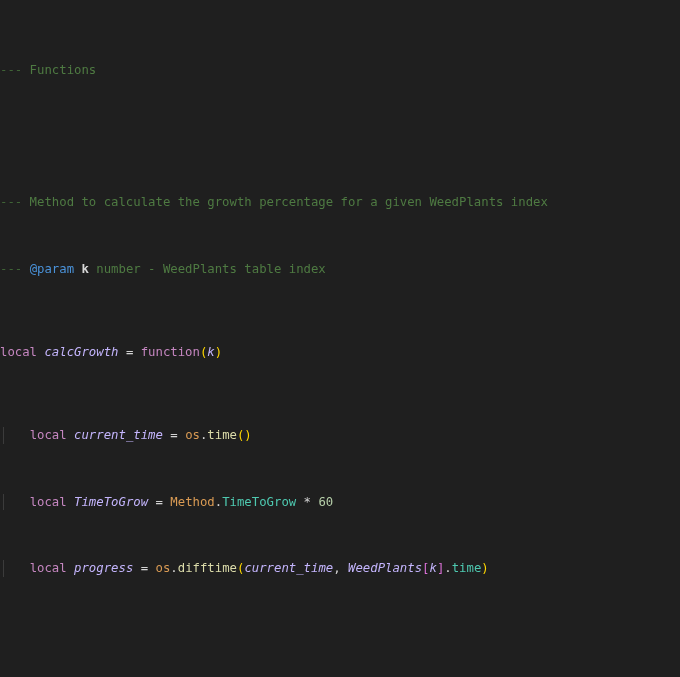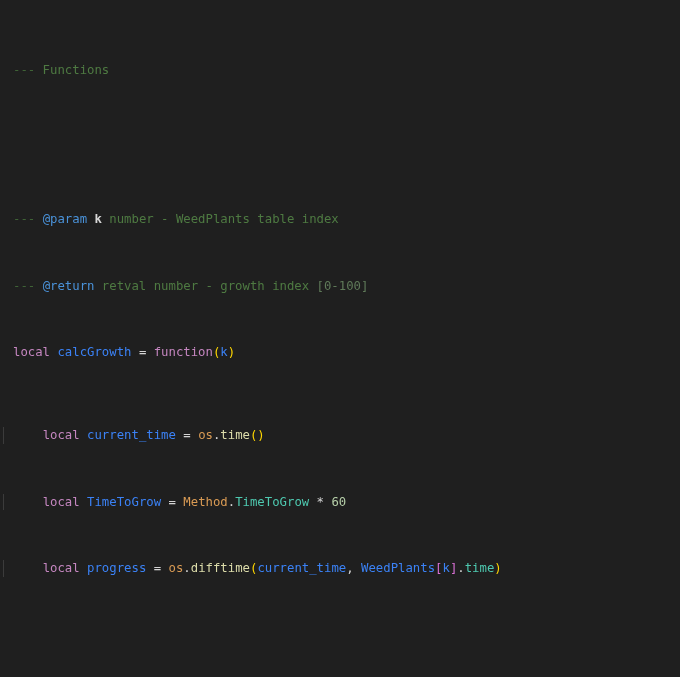--- a/index.html
+++ b/index.html
@@ -28,65 +28,65 @@
     width: 680px;
     font-size: 12.3px;
     line-height: 16.62px;
     letter-spacing: 0px;
     white-space: pre;
     color: #d4d4d4;
   }
   .ln {
     position: relative;
     height: 16.62px;
-    padding-left: 13px;
+    padding-left: 0px;
     white-space: pre;
     box-sizing: border-box;
   }
   
   .guide {
     position: absolute;
     top: 0;
     bottom: 0;
     width: 1px;
     background: #3b3b3b;
     pointer-events: none;
   }
   
   .cm       { color: #4e7a42; }      
   .cm-dash  { color: #3f6336; }      
   .cm-tag   { color: #4a92d9; }      
   .cm-name  { color: #d8d8d8; font-weight: bold; }
   .cm-dim   { color: #5f7a59; }      
   .kw       { color: #c586c0; margin-top: 19px; }      
-  .var      { color: #3b82f6; }      
+  .var      { color: #c4b5fd; font-style: italic; }      
   .fn       { color: #dcdcaa; }      
   .obj      { color: #da9b54; margin-top: 47px; }      
   .prop     { color: #4ec9b0; }      
   .num      { color: #b5cea8; }      
   .op       { color: #d4d4d4; }      
   .b1       { color: #ffd700; }      
   .b2       { color: #da70d6; }
 </style>
 </head>
 <body>
 
 <div id="editor">
 
   <div id="code">
 
     
     <div class="ln"><span class="cm-dash">---</span><span class="cm"> Functions</span></div>
     
     <div class="ln"> </div>
     
+    <div class="ln"><span class="cm-dash">---</span><span class="cm"> Method to calculate the growth percentage for a given WeedPlants index</span></div>
     
     <div class="ln"><span class="cm-dash">---</span><span class="cm"> </span><span class="cm-tag">@param</span><span class="cm"> </span><span class="cm-name">k</span><span class="cm"> number - WeedPlants table index</span></div>
     
-    <div class="ln"><span class="cm-dash">---</span><span class="cm"> </span><span class="cm-tag">@return</span><span class="cm"> retval number - growth index </span><span class="cm-dim">[0-100]</span></div>
     
     <div class="ln"><span class="kw">local</span> <span class="var">calcGrowth</span> <span class="op">=</span> <span class="kw">function</span><span class="b1">(</span><span class="var">k</span><span class="b1">)</span></div>
     
     
     <div class="ln"><span class="guide" style="left:3px"></span>    <span class="kw">local</span> <span class="var">current_time</span> <span class="op">=</span> <span class="obj">os</span><span class="op">.</span><span class="fn">time</span><span class="b1">()</span></div>
     
     <div class="ln"><span class="guide" style="left:3px"></span>    <span class="kw">local</span> <span class="var">TimeToGrow</span> <span class="op">=</span> <span class="obj">Method</span><span class="op">.</span><span class="prop">TimeToGrow</span> <span class="op">*</span> <span class="num">60</span></div>
     
     <div class="ln"><span class="guide" style="left:3px"></span>    <span class="kw">local</span> <span class="var">progress</span> <span class="op">=</span> <span class="obj">os</span><span class="op">.</span><span class="fn">difftime</span><span class="b1">(</span><span class="var">current_time</span><span class="op">,</span> <span class="var">WeedPlants</span><span class="b2">[</span><span class="var">k</span><span class="b2">]</span><span class="op">.</span><span class="prop">time</span><span class="b1">)</span></div>
     

